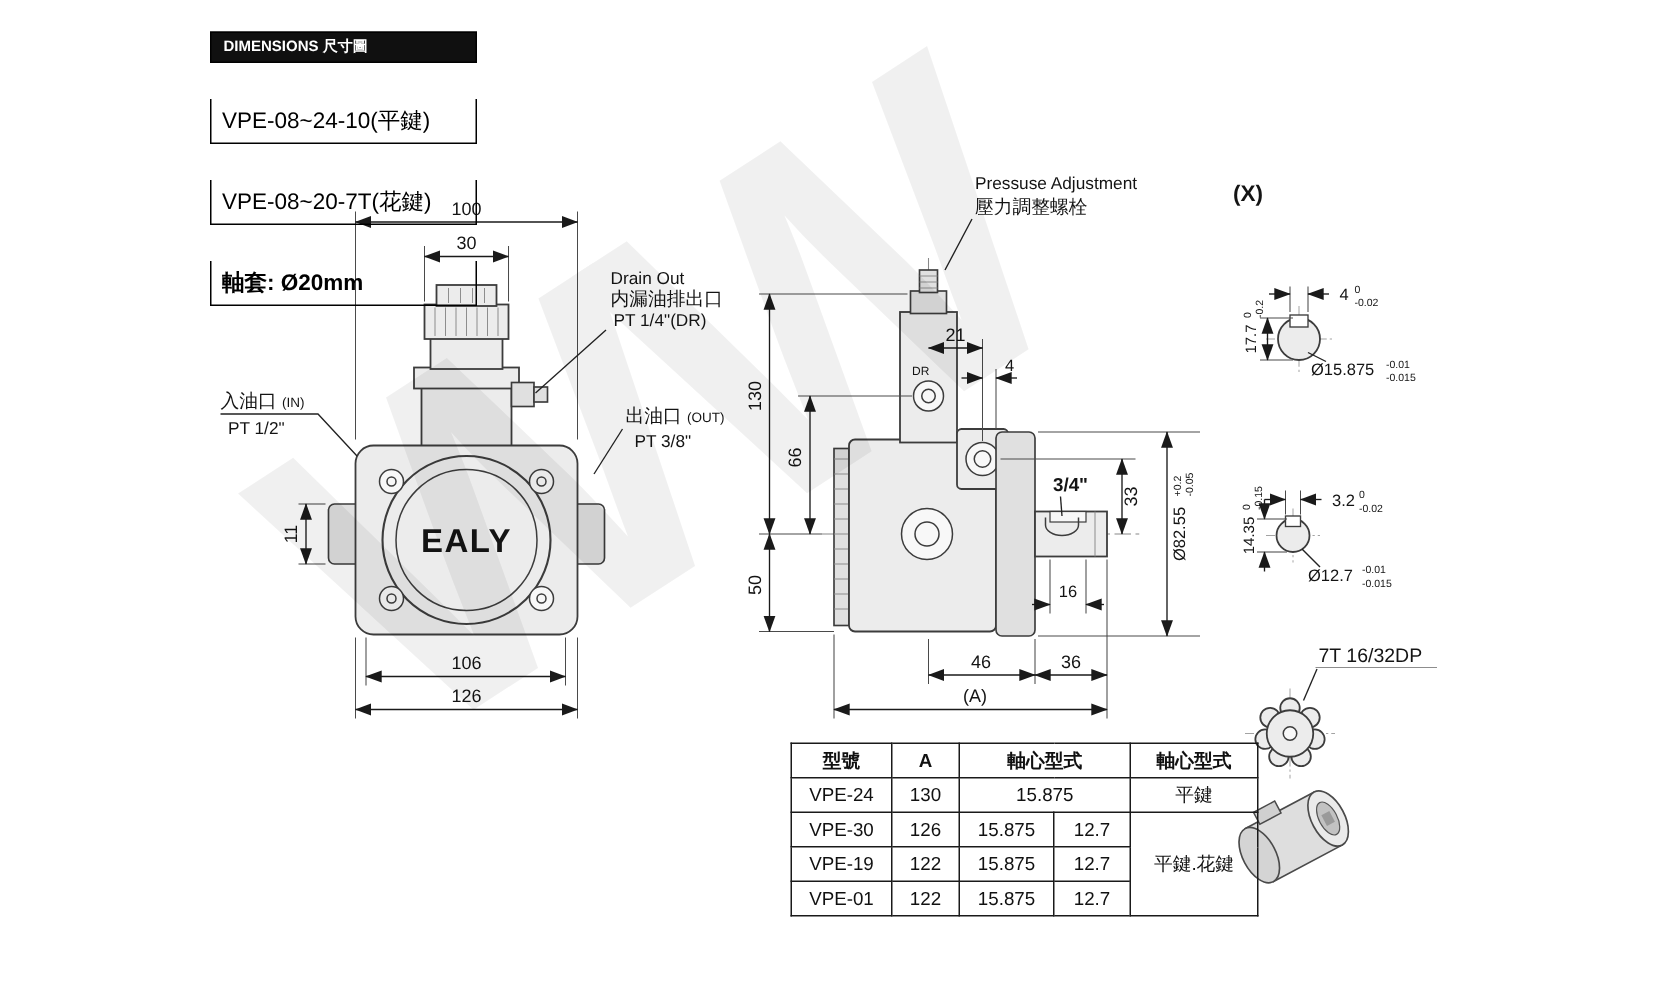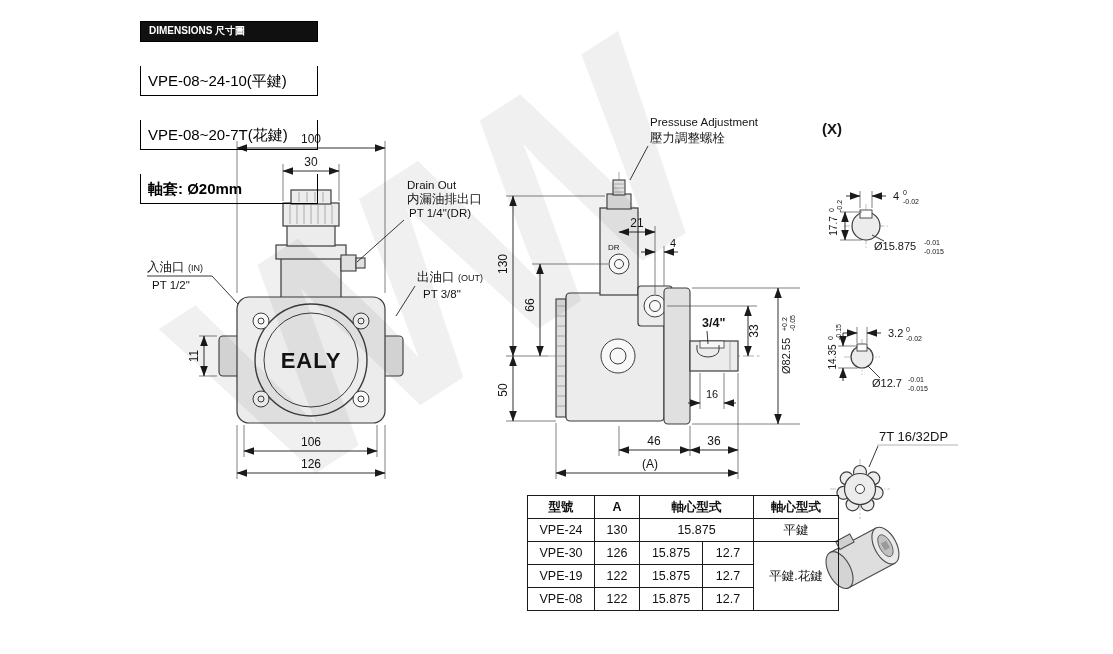--- a/index.html
+++ b/index.html
@@ -363,21 +363,21 @@
       <td class="col-s2">12.7</td>
       <td rowspan="3">平鍵.花鍵</td>
     </tr>
     <tr>
       <td>VPE-19</td>
       <td>122</td>
       <td>15.875</td>
       <td>12.7</td>
     </tr>
     <tr>
-      <td>VPE-08</td>
+      <td>VPE-01</td>
       <td>122</td>
       <td>15.875</td>
       <td>12.7</td>
     </tr>
   </tbody>
     </table>
 
 </div>
 
 </body></html>

